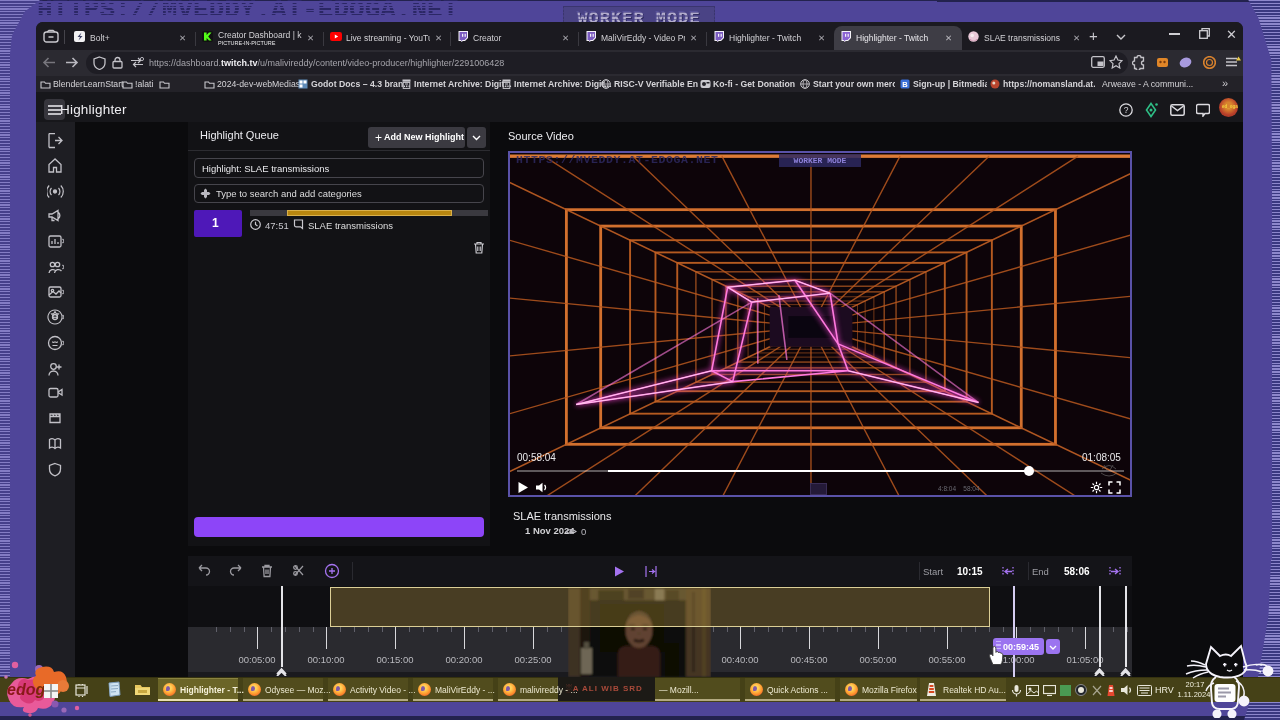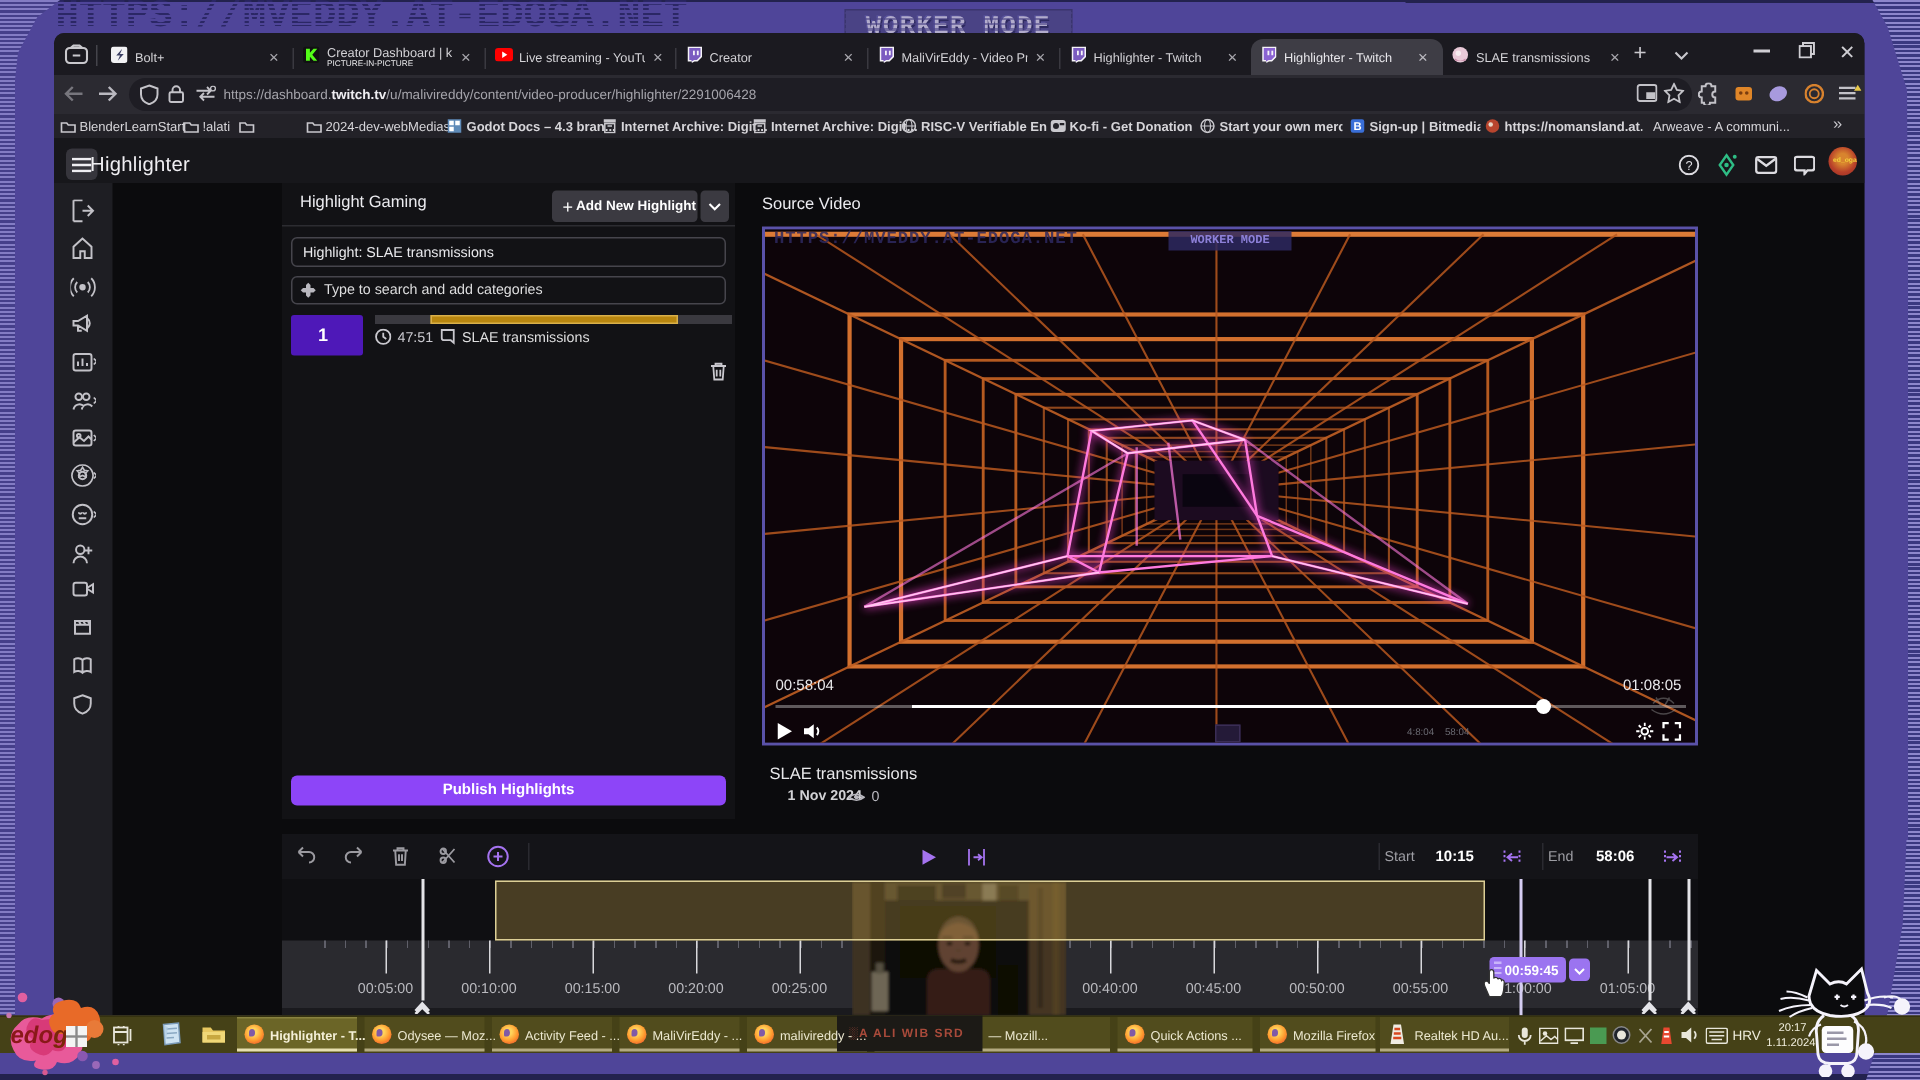--- a/index.html
+++ b/index.html
@@ -295,21 +295,21 @@
     <circle cx="6.5" cy="233.5" r="2.8"></circle>
       <path d="M2 242.5 a4.5 4.5 0 0 1 9 0 M12 231.5 v5 M9.5 234 h5"></path>
     <rect x="2" y="255.5" width="9" height="8.5" rx="1.5"></rect>
       <path d="M11 259 l4 -2.5 v5.5 l-4 -2.5"></path>
     <path d="M3 281 h10 v8.5 h-10z M3 283.5 h10 M5.5 281 l1.5 2.5 M8.5 281 l1.5 2.5 M11.5 281 l1.5 2.5"></path>
     <path d="M8 307 C6.5 305.5 4 305.5 2.5 306.5 V315 C4 314 6.5 314 8 315.5 C9.5 314 12 314 13.5 315 V306.5 C12 305.5 9.5 305.5 8 307 v8"></path>
     <path d="M8 330.5 L13.5 332.5 V336 C13.5 339.5 11 341.8 8 342.8 C5 341.8 2.5 339.5 2.5 336 V332.5z"></path>
   </svg>
 
   <div class="abs" style="left:152px;top:100px;width:302px;height:424px;background:#121215;"></div>
-  <div class="abs" style="left:164px;top:107px;font-size:11px;color:#ececf0;">Highlight Gaming</div>
+  <div class="abs" style="left:164px;top:107px;font-size:11px;color:#ececf0;">Highlight Queue</div>
   <div class="abs" style="left:332px;top:105px;width:97px;height:21px;background:#3b3a41;border-radius:3px;"></div>
   <div class="abs" style="left:339px;top:109px;font-size:12px;color:#fff;">+</div>
   <div class="abs" style="left:348px;top:110px;font-size:9px;font-weight:bold;color:#fff;">Add New Highlight</div>
   <div class="abs" style="left:431px;top:105px;width:19px;height:21px;background:#3b3a41;border-radius:3px;"></div>
   <svg class="abs" style="left:436px;top:113px" width="9" height="6">
       <path d="M1 1 L4.5 4.5 L8 1" stroke="#fff" stroke-width="1.4" fill="none"></path>
     </svg>
   <div class="abs" style="left:152px;top:128px;width:302px;height:1px;background:#2c2c31;"></div>
   <div class="abs" style="left:158px;top:136px;width:290px;height:20px;border:1px solid #46454c;border-radius:4px;"></div>
   <div class="abs" style="left:166px;top:141px;font-size:9.5px;color:#e9e9ec;">Highlight: SLAE transmissions</div>
@@ -330,21 +330,20 @@
   <div class="abs" style="left:229px;top:198px;font-size:9.5px;color:#c9c8ce;">47:51</div>
   <svg class="abs" style="left:257px;top:197px" width="11" height="11">
       <path d="M1.5 1 H9.5 V9.5 L7.5 7.8 H3 a1.5 1.5 0 0 1 -1.5 -1.5z" fill="none" stroke="#c9c8ce" stroke-width="1.2"></path>
     </svg>
   <div class="abs" style="left:272px;top:198px;font-size:9.5px;color:#dededf;">SLAE transmissions</div>
   <svg class="abs" style="left:437px;top:219px" width="12" height="13">
       <path d="M1 3 h10 M4 3 V1.5 h4 V3 M2.5 3 l0.7 9 h5.6 l0.7 -9 M4.8 5.5 v4.5 M7.2 5.5 v4.5" stroke="#c9c8ce" stroke-width="1.2" fill="none"></path>
     </svg>
 
   <div class="abs" style="left:158px;top:495px;width:290px;height:20px;background:#8d45f8;border-radius:4px;"></div>
-  <div class="abs" style="left:152px;top:495px;width:302px;height:20px;font-size:10px;font-weight:bold;color:#fff;text-align:center;line-height:20px;">Publish Highlights</div>
 
   <div class="abs" style="left:472px;top:108px;font-size:11px;color:#ececf0;">Source Video</div>
   <div class="abs" style="left:472px;top:129px;width:624px;height:346px;background:#0c0307;border:2px solid #5a52a8;">
     <svg class="abs" style="left:0;top:0" width="620" height="342" viewBox="0 0 618 344" preserveAspectRatio="none">
       <rect x="0" y="0" width="618" height="344" fill="#0d0409"></rect>
 <rect x="-55.0" y="3.2" width="710.0" height="343.6" fill="none" stroke="#e8823a" stroke-width="3.4" opacity="0.95"></rect>
 <rect x="56.2" y="57.0" width="487.5" height="236.0" fill="none" stroke="#dd7630" stroke-width="2.8" opacity="0.95"></rect>
 <rect x="90.4" y="73.5" width="419.2" height="202.9" fill="none" stroke="#dd7630" stroke-width="2.8" opacity="0.95"></rect>
 <rect x="119.7" y="87.7" width="360.6" height="174.5" fill="none" stroke="#c86424" stroke-width="1.9" opacity="0.9"></rect>
 <rect x="145.0" y="100.0" width="310.1" height="150.1" fill="none" stroke="#c86424" stroke-width="1.9" opacity="0.9"></rect>
@@ -618,21 +617,21 @@
 </defs>
   </svg>
 <div class="abs" style="left:163px;top:683px;width:13px;height:13px;border-radius:50%;background:radial-gradient(circle at 45% 38%,#ffd35b 0 22%,#ff9a2e 55%,#e23b2e 100%);"></div>
 <div class="abs" style="left:166px;top:686px;width:4px;height:5px;border-radius:50% 50% 50% 20%;background:#6a44b4;opacity:0.85;"></div>
 <div class="abs" style="left:180px;top:685px;font-size:8.5px;font-weight:bold;color:#f5f0d8;">Highlighter - T...</div>
 <div class="abs" style="left:248px;top:683px;width:13px;height:13px;border-radius:50%;background:radial-gradient(circle at 45% 38%,#ffd35b 0 22%,#ff9a2e 55%,#e23b2e 100%);"></div>
 <div class="abs" style="left:251px;top:686px;width:4px;height:5px;border-radius:50% 50% 50% 20%;background:#6a44b4;opacity:0.85;"></div>
 <div class="abs" style="left:265px;top:685px;font-size:8.5px;color:#ece8d0;">Odysee — Moz...</div>
 <div class="abs" style="left:333px;top:683px;width:13px;height:13px;border-radius:50%;background:radial-gradient(circle at 45% 38%,#ffd35b 0 22%,#ff9a2e 55%,#e23b2e 100%);"></div>
 <div class="abs" style="left:336px;top:686px;width:4px;height:5px;border-radius:50% 50% 50% 20%;background:#6a44b4;opacity:0.85;"></div>
-<div class="abs" style="left:350px;top:685px;font-size:8.5px;color:#ece8d0;">Activity Feed - ...</div>
+<div class="abs" style="left:350px;top:685px;font-size:8.5px;color:#ece8d0;">Activity Video - ...</div>
 <div class="abs" style="left:418px;top:683px;width:13px;height:13px;border-radius:50%;background:radial-gradient(circle at 45% 38%,#ffd35b 0 22%,#ff9a2e 55%,#e23b2e 100%);"></div>
 <div class="abs" style="left:421px;top:686px;width:4px;height:5px;border-radius:50% 50% 50% 20%;background:#6a44b4;opacity:0.85;"></div>
 <div class="abs" style="left:435px;top:685px;font-size:8.5px;color:#ece8d0;">MaliVirEddy - ...</div>
 <div class="abs" style="left:503px;top:683px;width:13px;height:13px;border-radius:50%;background:radial-gradient(circle at 45% 38%,#ffd35b 0 22%,#ff9a2e 55%,#e23b2e 100%);"></div>
 <div class="abs" style="left:506px;top:686px;width:4px;height:5px;border-radius:50% 50% 50% 20%;background:#6a44b4;opacity:0.85;"></div>
 <div class="abs" style="left:520px;top:685px;font-size:8.5px;color:#ece8d0;">malivireddy - ...</div>
 <div class="abs" style="left:659px;top:685px;font-size:8.5px;color:#ece8d0;">— Mozill...</div>
 <div class="abs" style="left:750px;top:683px;width:13px;height:13px;border-radius:50%;background:radial-gradient(circle at 45% 38%,#ffd35b 0 22%,#ff9a2e 55%,#e23b2e 100%);"></div>
 <div class="abs" style="left:753px;top:686px;width:4px;height:5px;border-radius:50% 50% 50% 20%;background:#6a44b4;opacity:0.85;"></div>
 <div class="abs" style="left:767px;top:685px;font-size:8.5px;color:#ece8d0;">Quick Actions ...</div>

